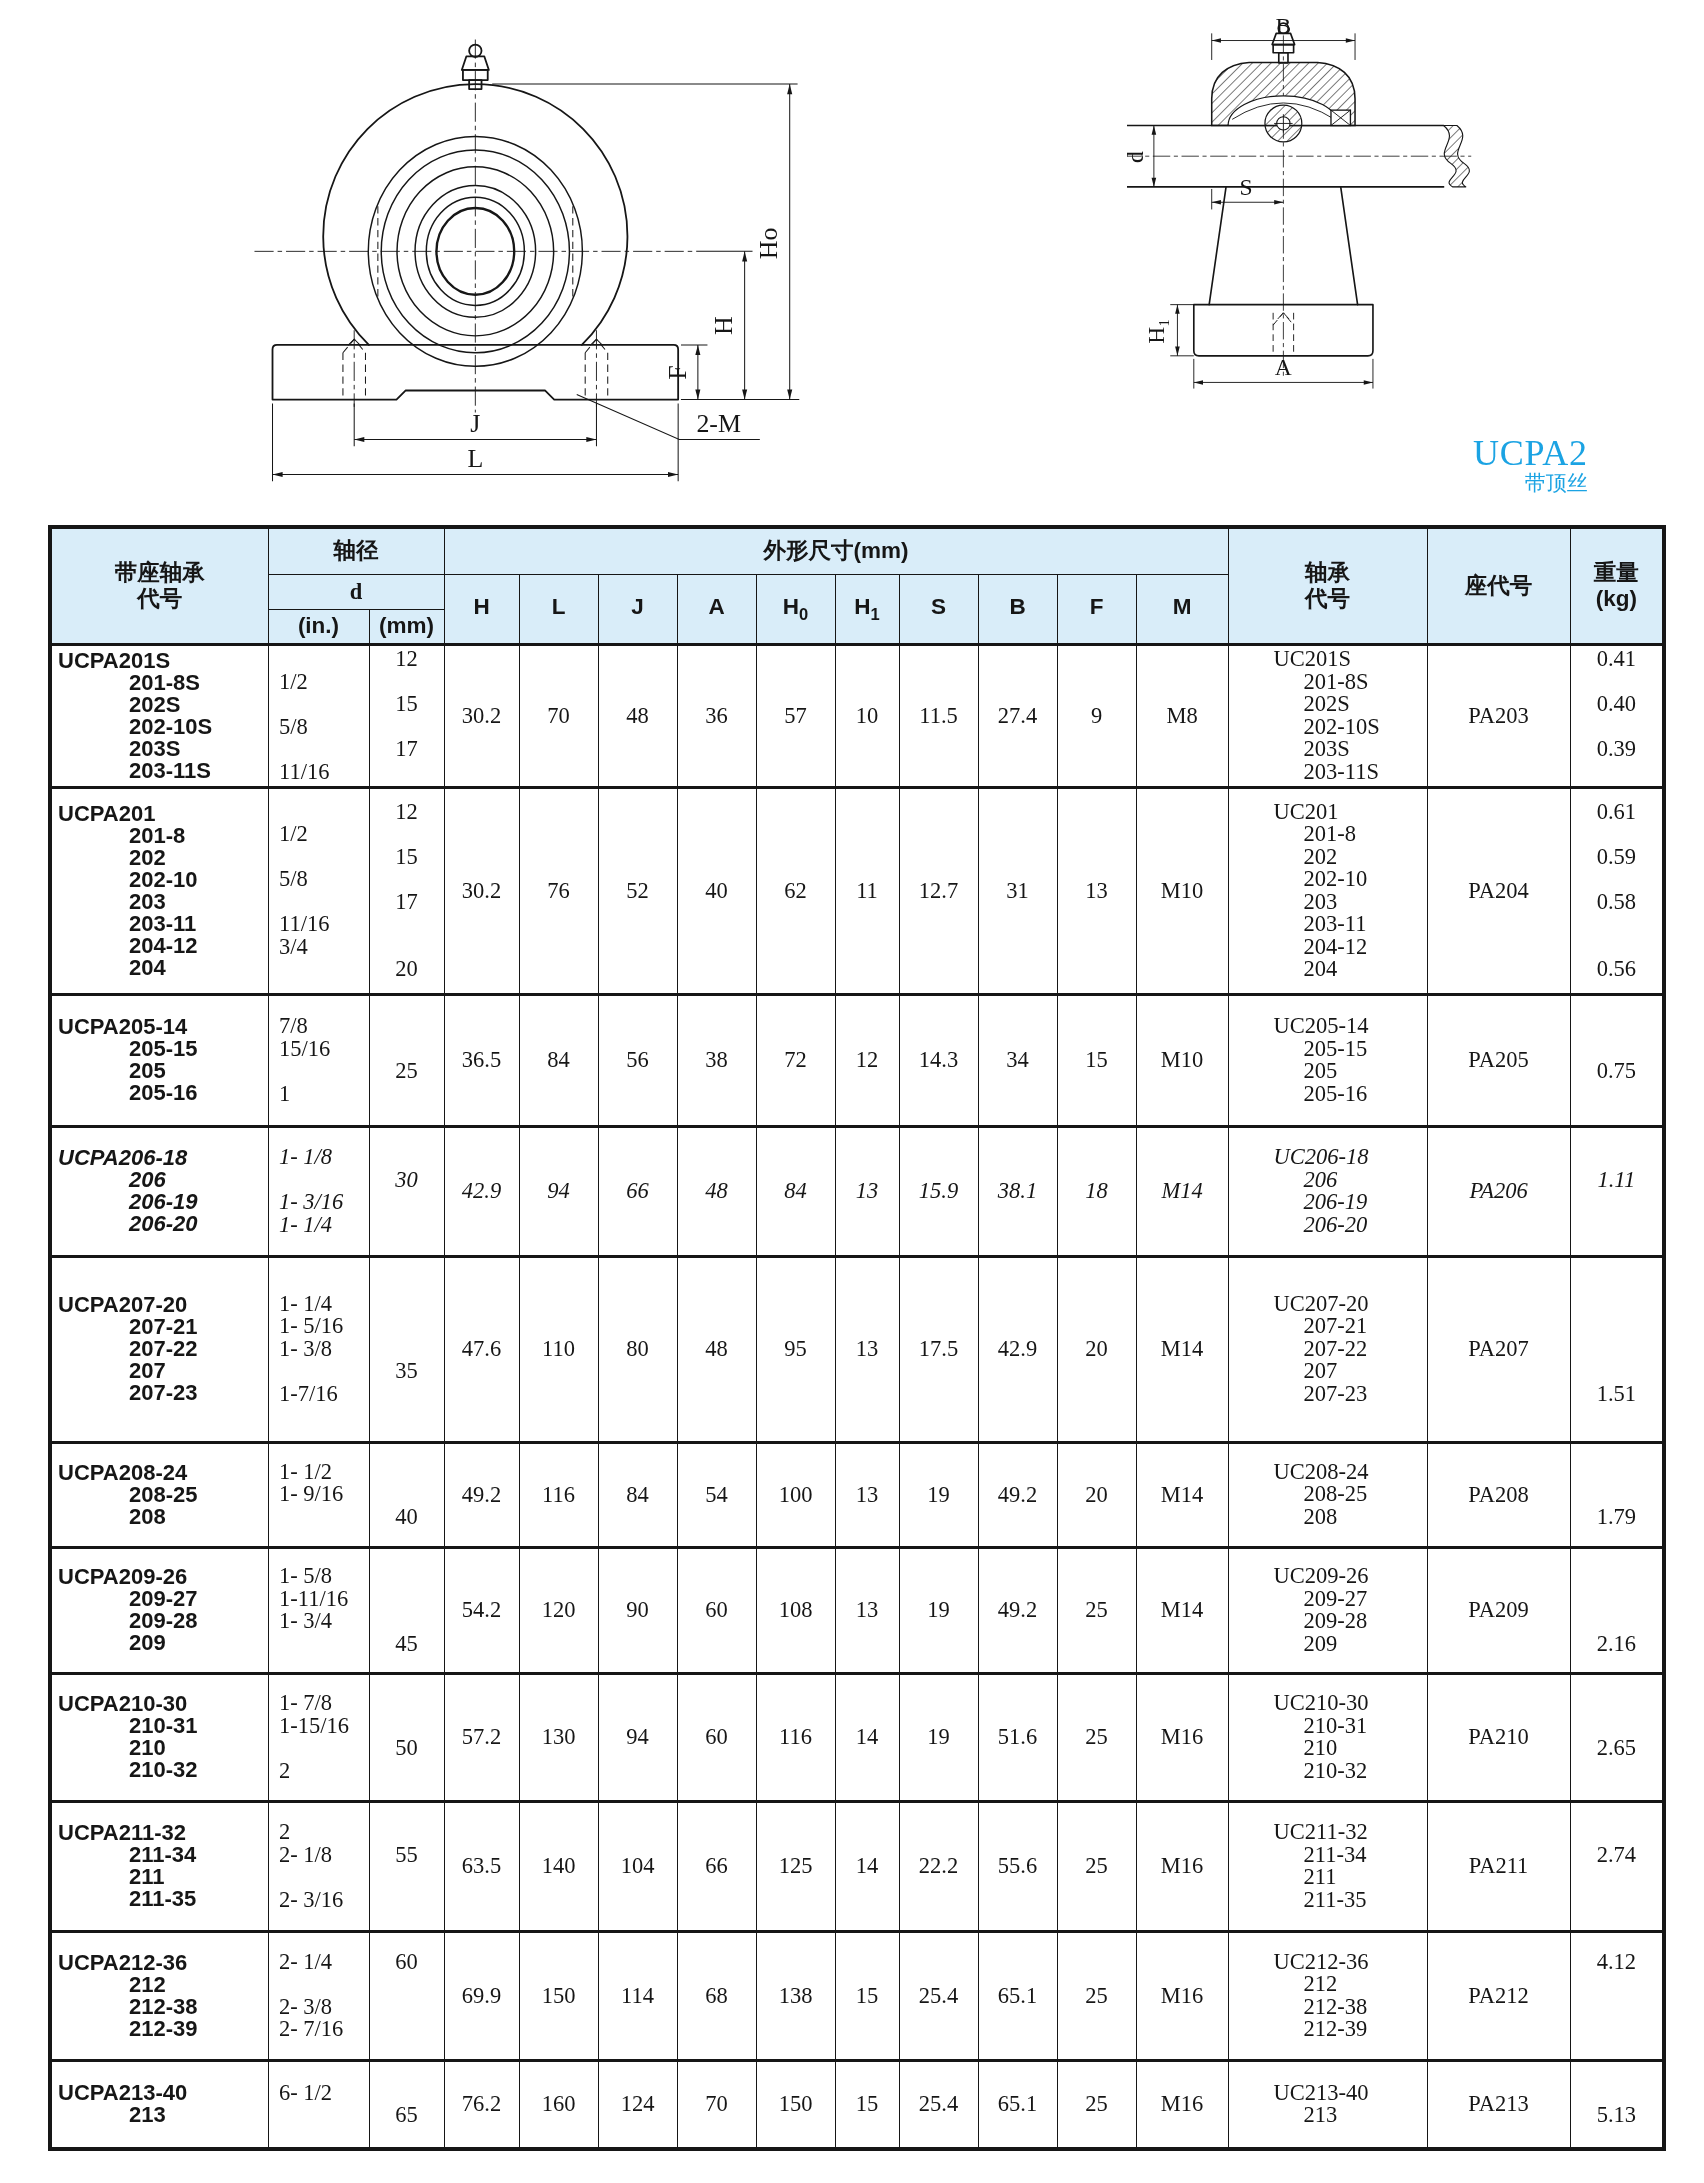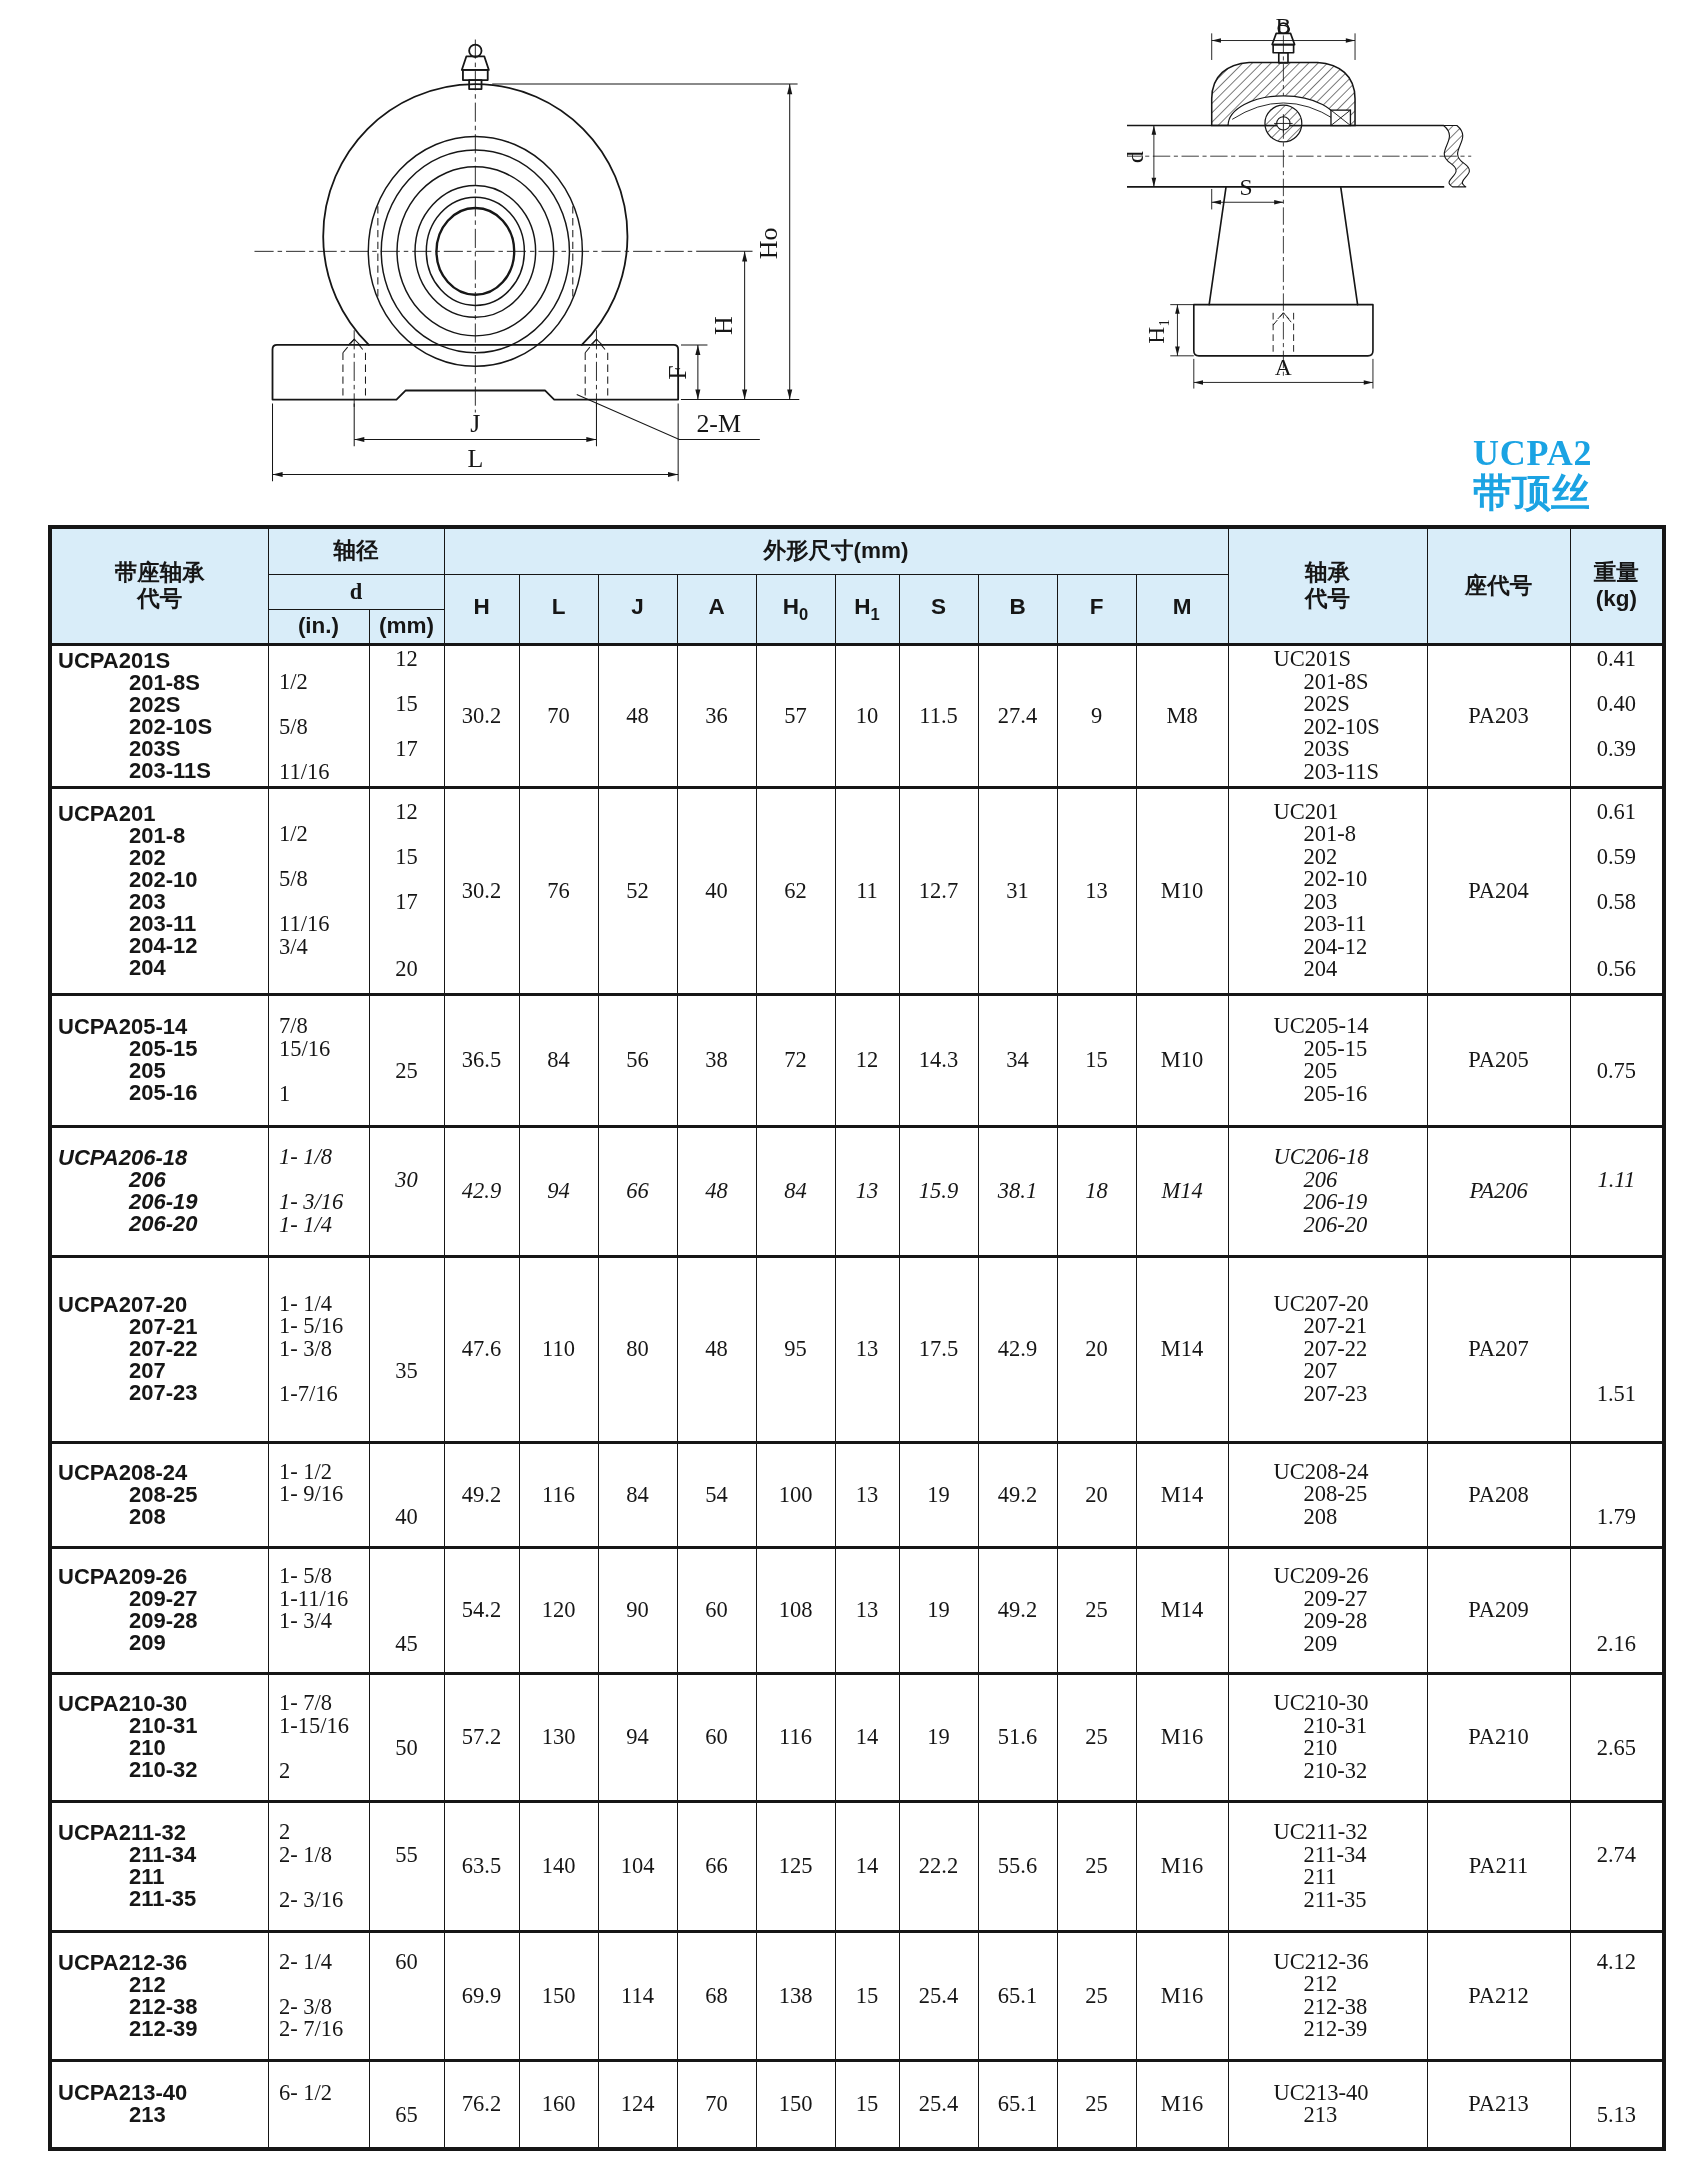--- a/index.html
+++ b/index.html
@@ -2,23 +2,23 @@
 <html style="font-size:12px"><head>
 <meta charset="utf-8">
 <style>
   html,body{margin:0;padding:0;background:#ffffff;}
   .page{position:relative;width:1705px;height:2183px;background:#fff;overflow:hidden;
         font-family:"Liberation Sans",sans-serif;color:#161616;}
   .drawing{position:absolute;}
   #front-svg{left:188px;top:36px;width:631px;height:451px;}
   #side-svg{left:1127px;top:18px;width:410px;height:389px;}
   .series-label{position:absolute;left:1473px;top:434px;color:#1ba3e3;
-                font-family:"Liberation Serif",serif;font-weight:bold;line-height:1.06;}
+                font-family:"Liberation Serif",serif;font-weight:normal;line-height:1.06;}
   .series-label .l1{font-size:36px;letter-spacing:0.8px;}
-  .series-label .l2{font-size:39px;}
+  .series-label .l2{font-size:21px;text-align:right;}
   .tablewrap{position:absolute;left:48px;top:525px;}
   table.spec{border-collapse:collapse;table-layout:fixed;width:1614px;border:4.5px solid #161616;}
   table.spec th,table.spec td{border:1.9px solid #161616;padding:0;vertical-align:middle;}
   table.spec thead th{background:#d9edf9;font-weight:bold;font-size:22.5px;text-align:center;line-height:1.15;}
   table.spec thead tr.h3 th{border-bottom:3.8px solid #161616;margin-left:29px;}
   table.spec tbody td{border-top:3px solid #161616;background:#fff;}
   th.dimletter{font-weight:normal;font-size:25.6px;font-family:"Liberation Sans",sans-serif;}
   th.dimletter sub{font-size:16.5px;}
   th.dlabel{font-family:"Liberation Serif",serif;font-size:27px;font-weight:bold;}
   th.unit{font-size:22px;}

